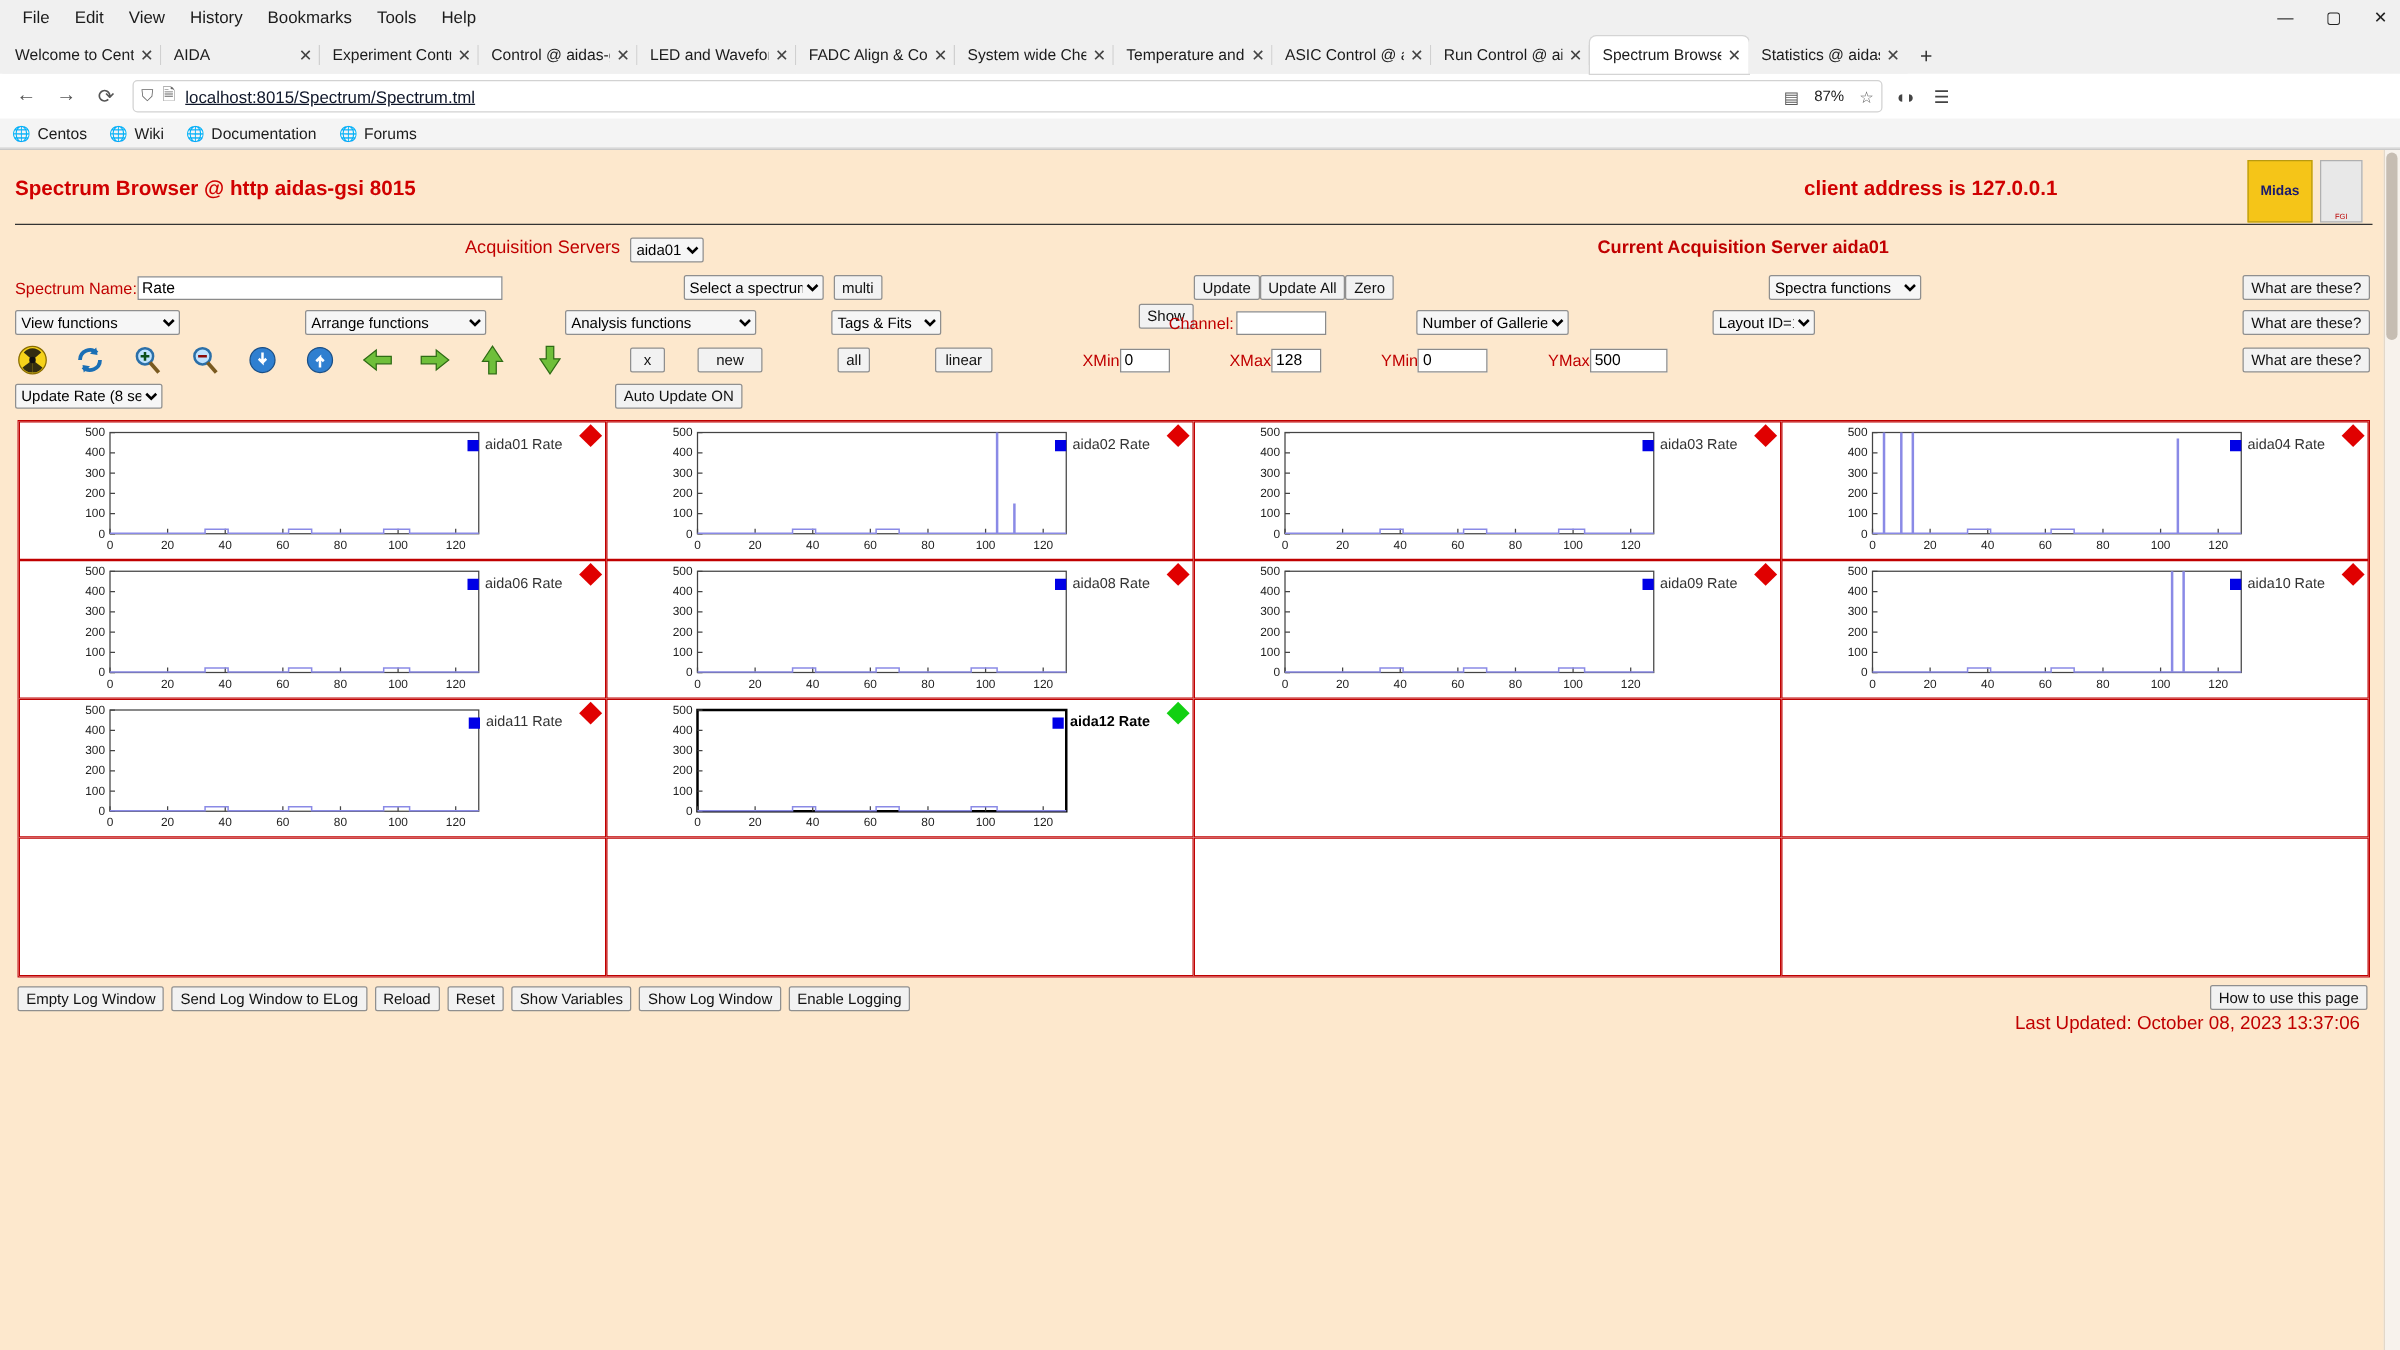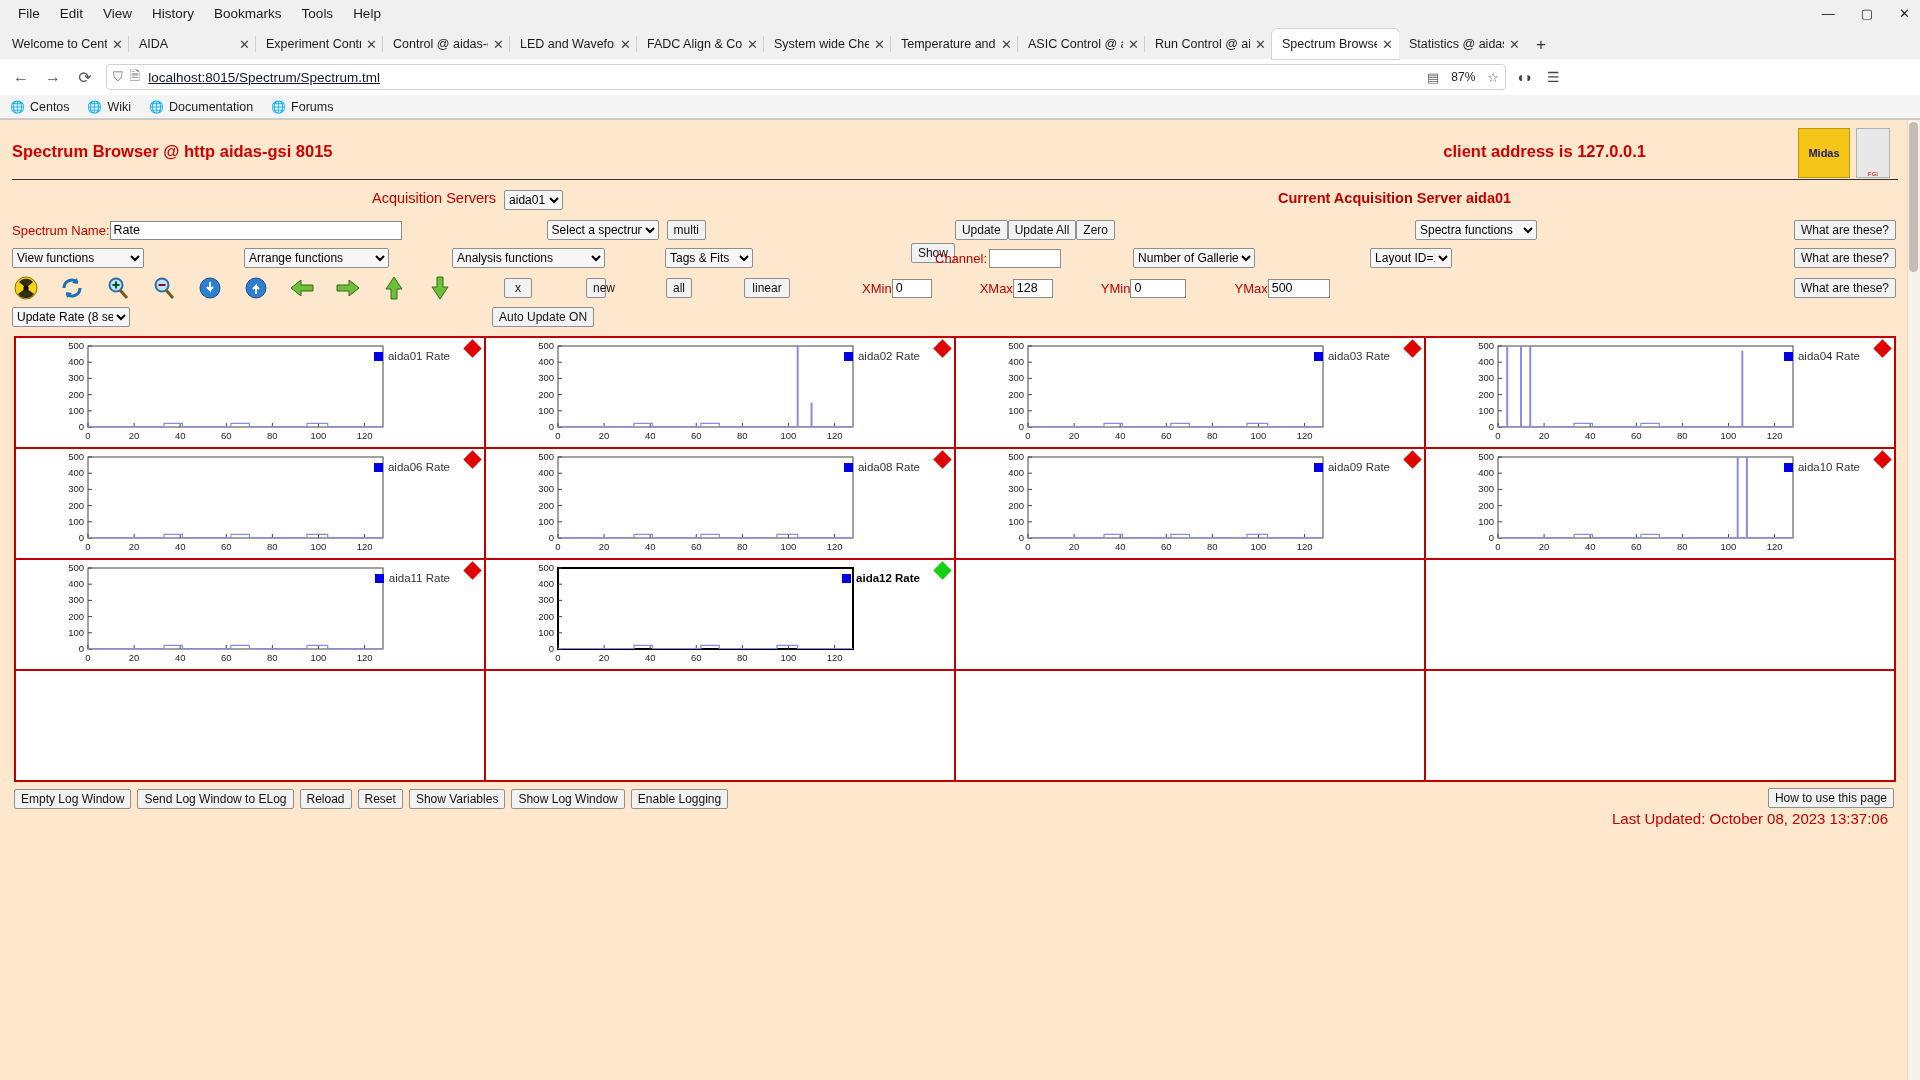--- a/index.html
+++ b/index.html
@@ -353,21 +353,21 @@
             <path d="M2 14h5v10h6V14h5L10 2z" fill="#6fbf3a" stroke="#2e6b14"></path>
           </svg>
       </div>
       <div class="ic">
         <svg width="20" height="26" viewBox="0 0 20 26">
             <path d="M2 12h5V2h6v10h5l-8 12z" fill="#6fbf3a" stroke="#2e6b14"></path>
           </svg>
       </div>
 
       <button style="width:28px; margin-left:32px;">x</button>
-      <button style="width:20px; margin-left:54px;">new</button>
+      <button style="width:52px; margin-left:26px;">new</button>
       <button style="width:26px; margin-left:60px;">all</button>
       <button style="width:46px; margin-left:52px;">linear</button>
 
       <span class="lbl-red" style="margin-left:72px;">XMin</span>
       <input type="text" style="width: 40px;" value="0">
       <span class="lbl-red" style="margin-left:48px;">XMax</span>
       <input type="text" style="width: 40px;" value="128">
       <span class="lbl-red" style="margin-left:48px;">YMin</span>
       <input type="text" style="width: 56px;" value="0">
       <span class="lbl-red" style="margin-left:48px;">YMax</span>

